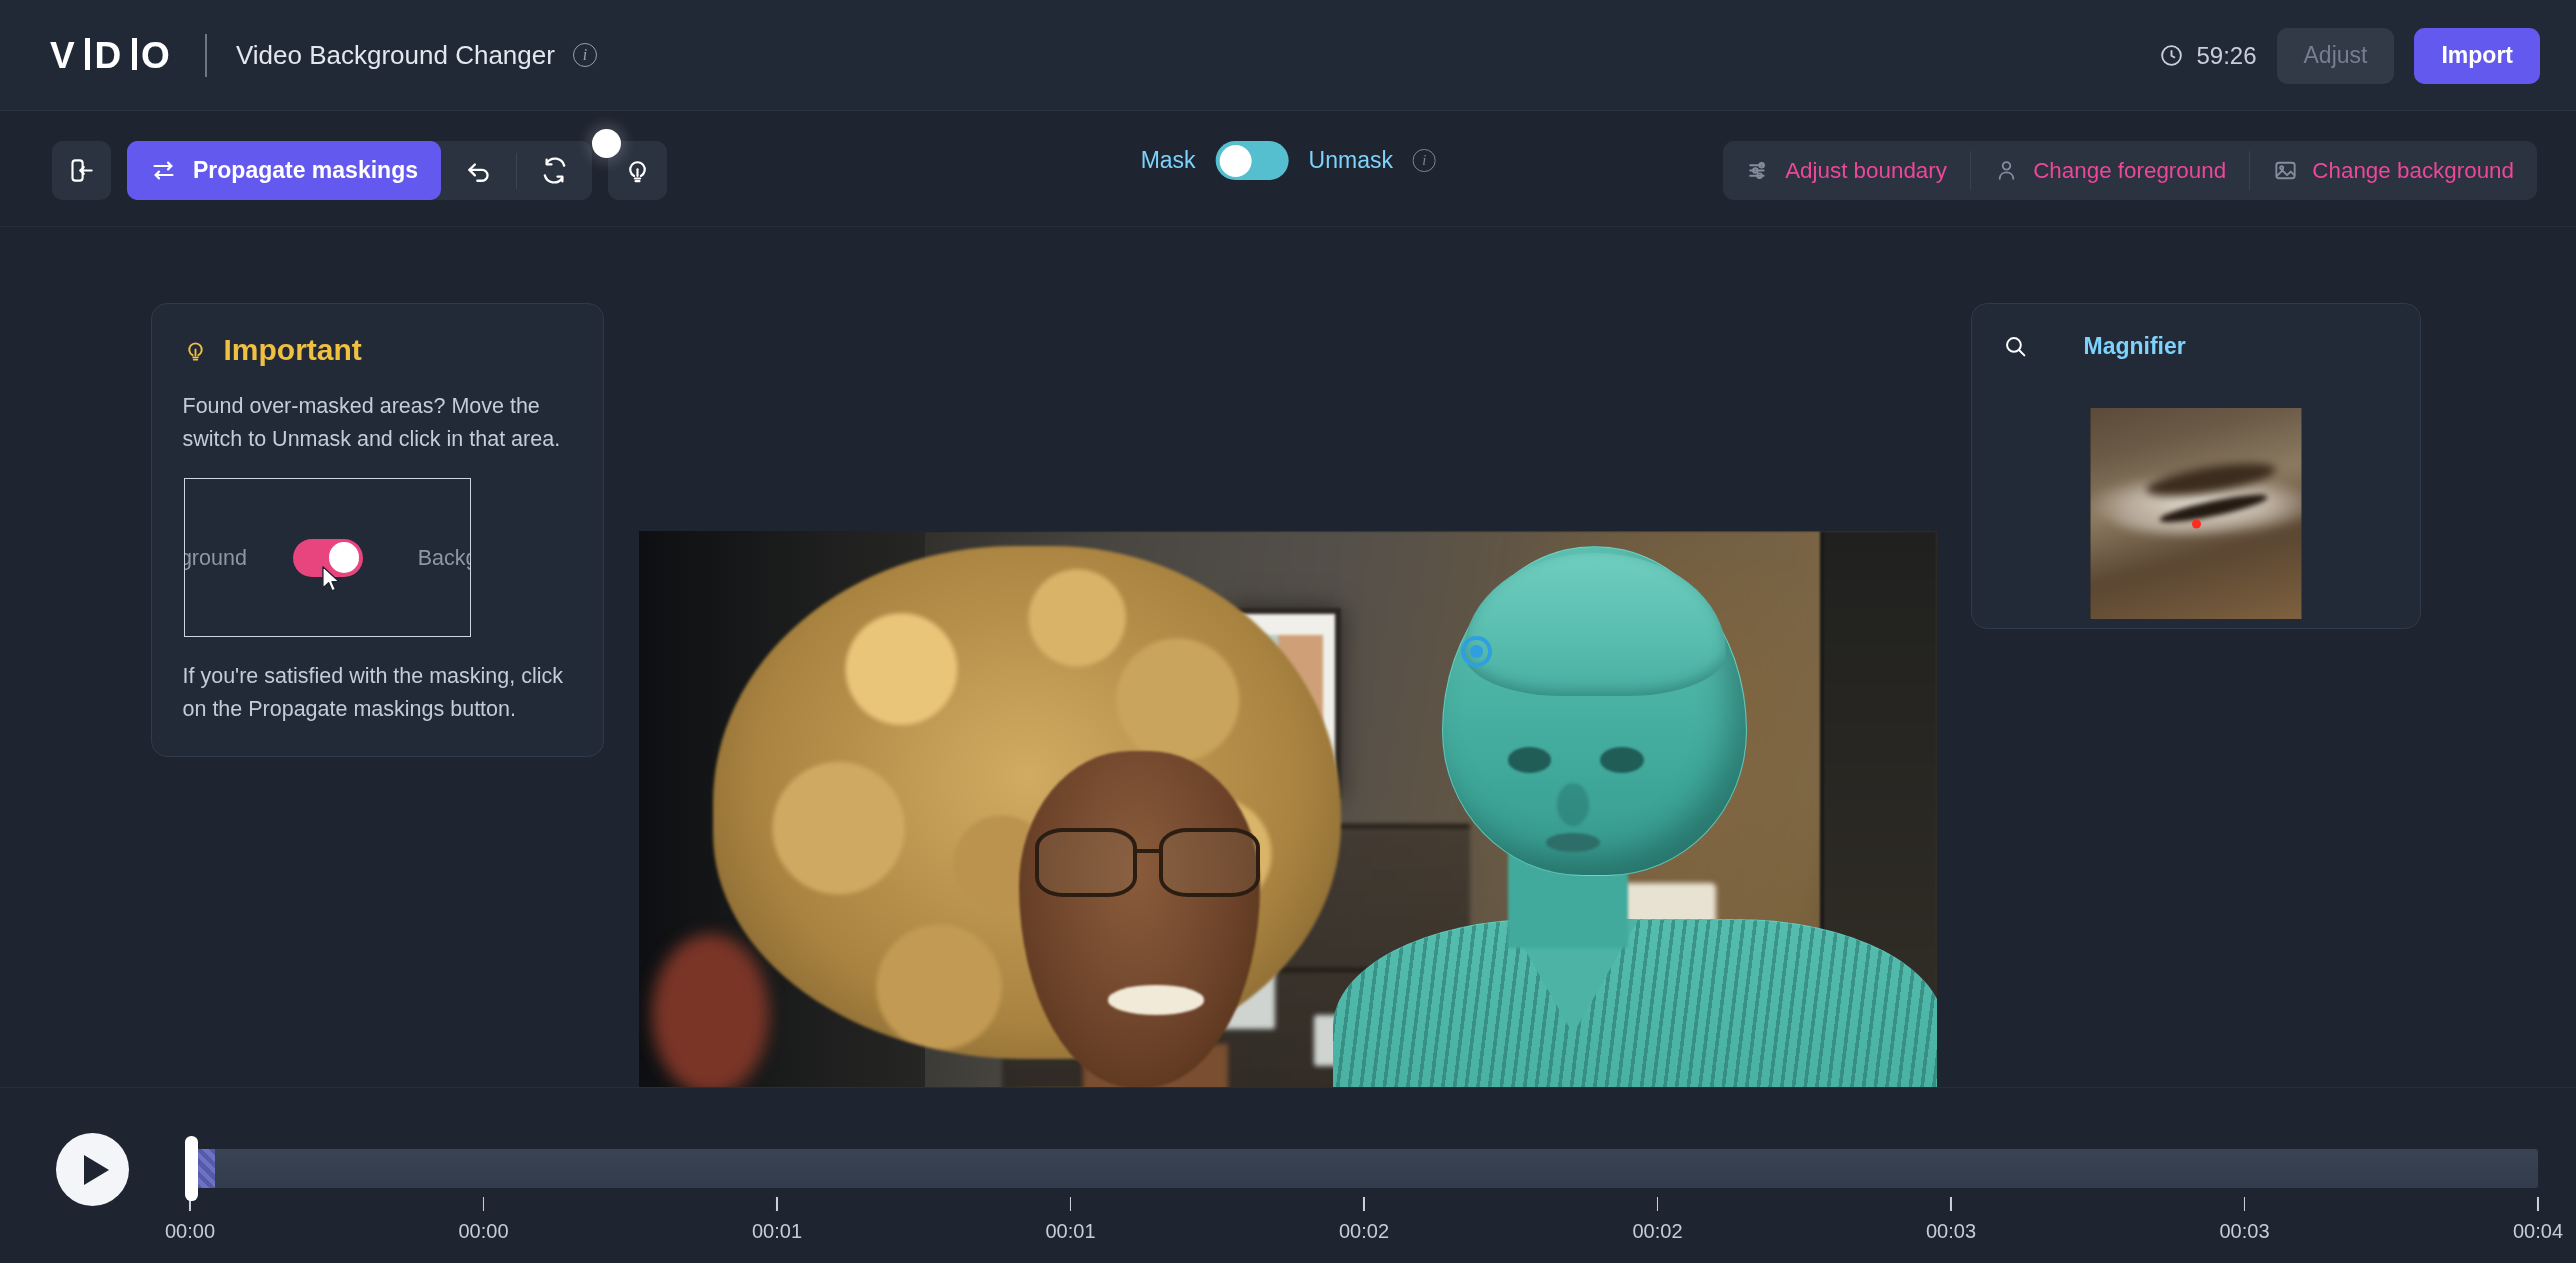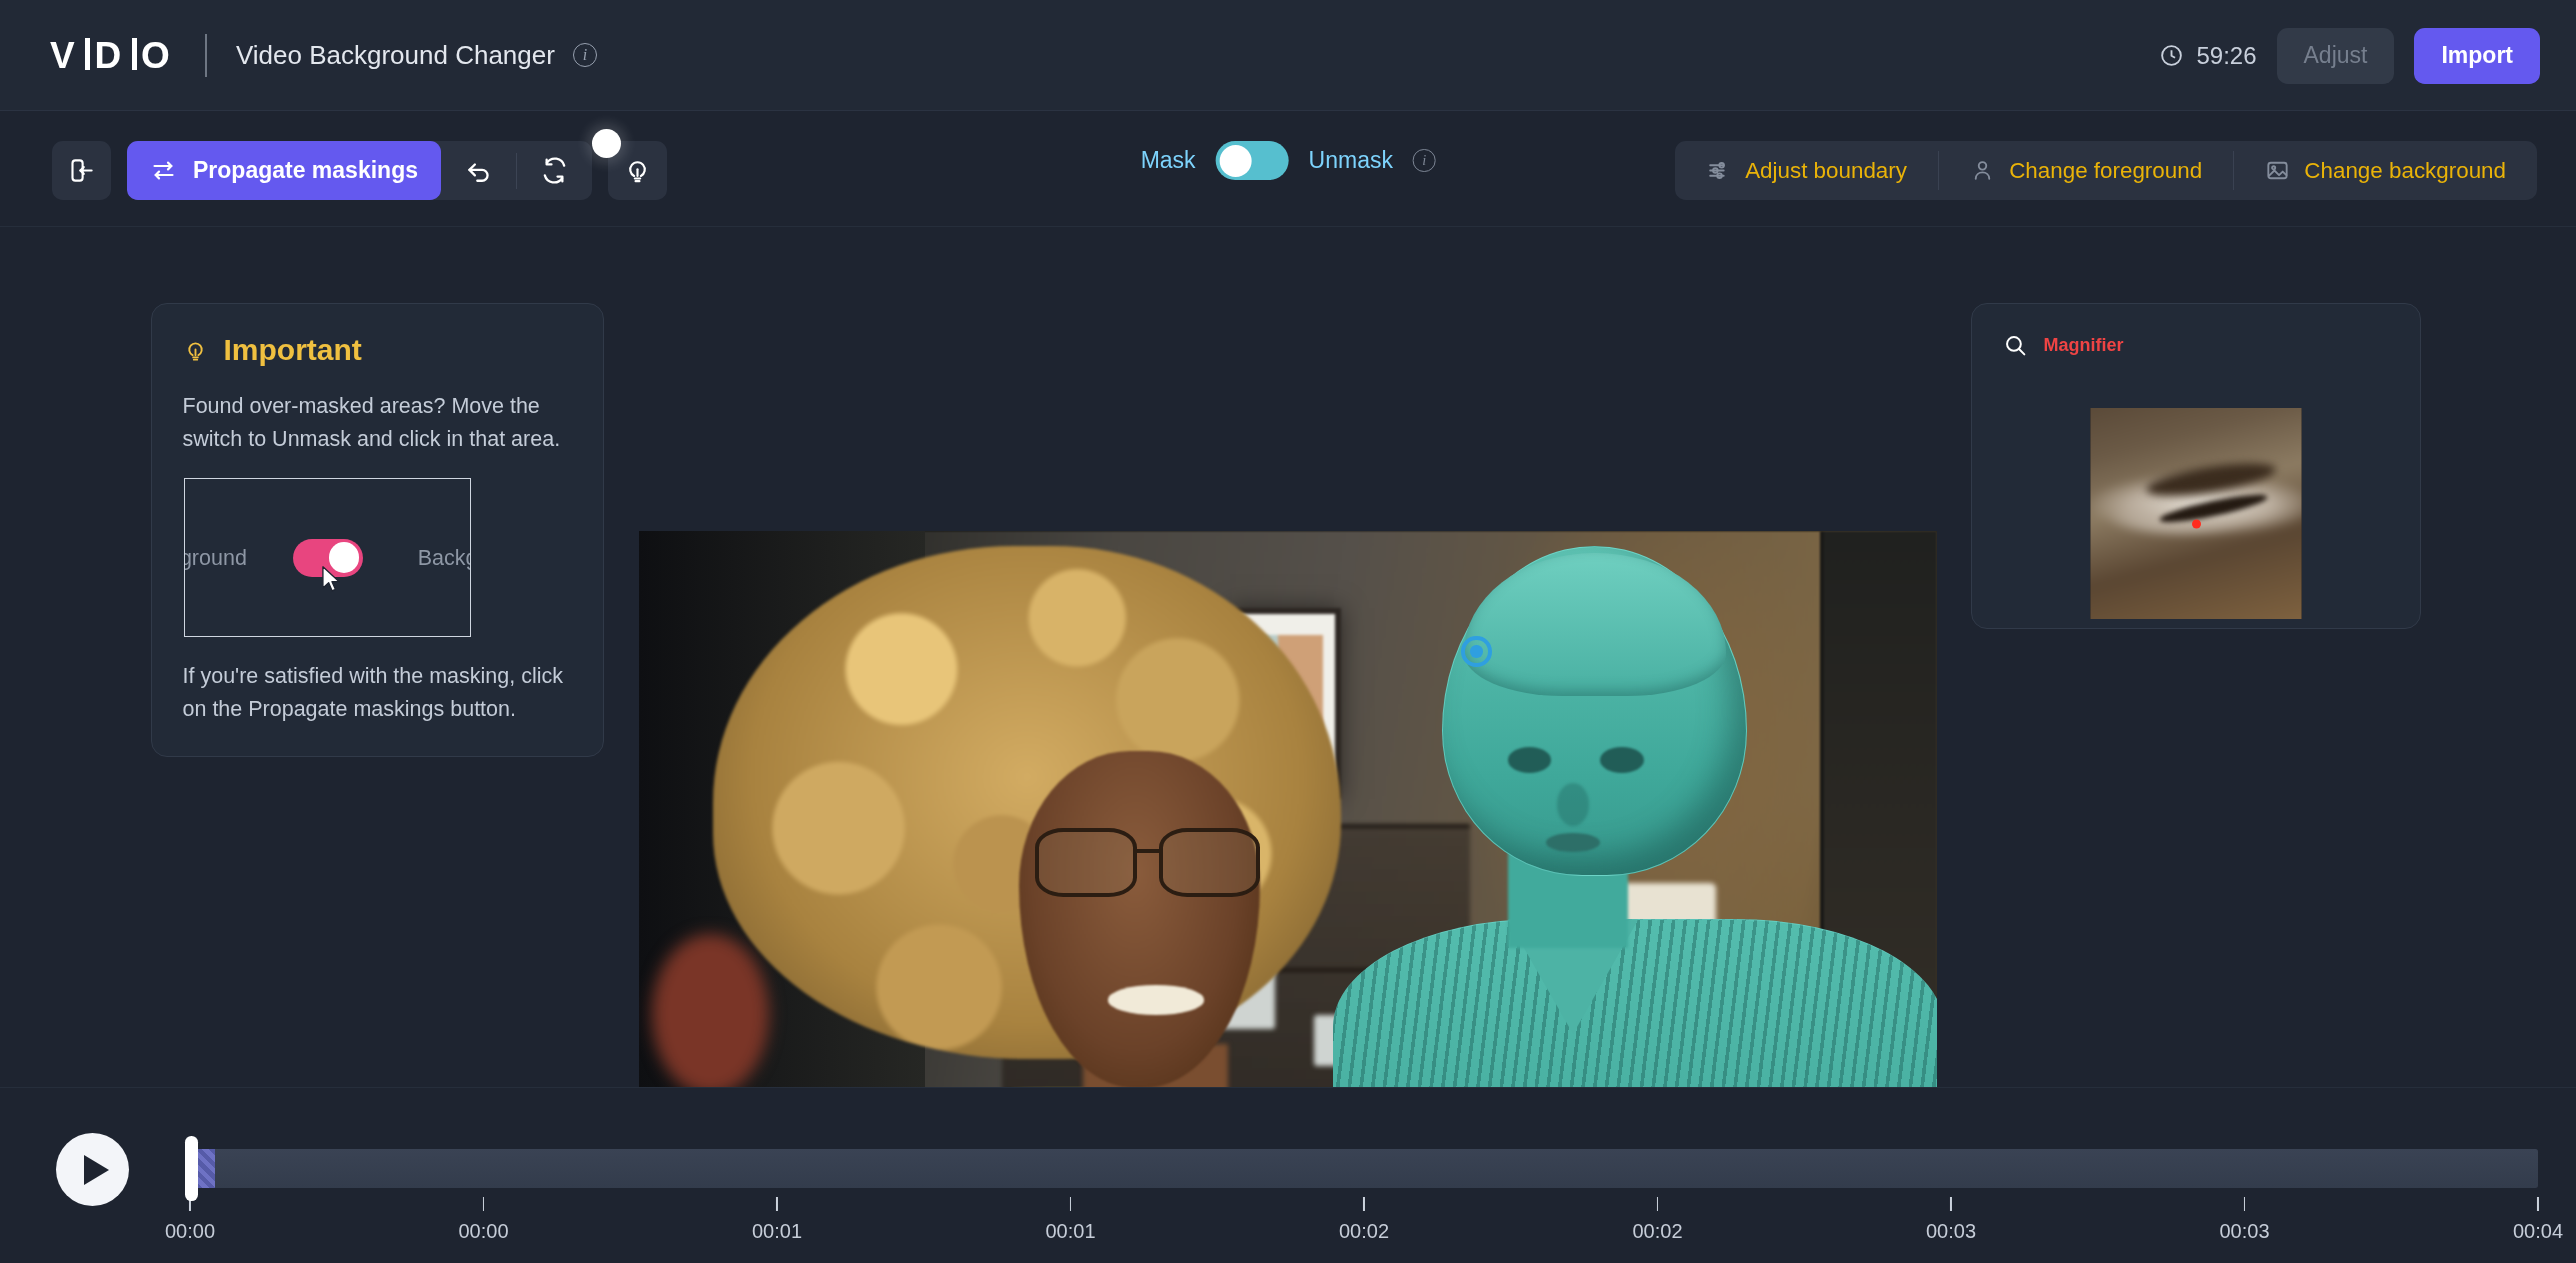--- a/index.html
+++ b/index.html
@@ -105,22 +105,22 @@
     color: #7e8796; font-size: 14.3px; font-style: italic;
     font-family: "Liberation Serif", serif;
   }
 
   .tb-right {
     position: absolute; right: 39px; top: 30px;
     display: flex; align-items: stretch; background: #2b3240;
     border-radius: 10.8px; height: 59px;
   }
   .tb-right-btn {
-    display: flex; align-items: center; gap: 14.3px; padding: 0 31px;
-    color: #eab308; font-size: 22.4px; cursor: pointer; background: transparent; border: none;
+    display: flex; align-items: center; gap: 14.3px; padding: 0 23px;
+    color: #ec4899; font-size: 22.4px; cursor: pointer; background: transparent; border: none;
     font-family: "Liberation Sans", sans-serif;
   }
   .vsep { width: 0.9px; background: #3a4252; align-self: center; height: 39px; }
 
   
   .stage { position: absolute; top: 228px; left: 0; width: 2576px; height: 860px; }
 
   
   .important-panel {
     position: absolute; left: 151px; top: 75px; width: 453px;
@@ -317,21 +317,21 @@
     content: ""; width: 12.5px; height: 12.5px; border-radius: 50%; background: #2f9fe0;
   }
 
   
   .magnifier-panel {
     position: absolute; left: 1971px; top: 75px; width: 450px; height: 326px;
     background: #222a37; border: 0.9px solid #313a49; border-radius: 16px;
     padding: 29px 30.5px;
   }
   .mag-head { display: flex; align-items: center; gap: 16px; }
-  .mag-title { color: #ef4444; font-size: 18px; font-weight: 700; }
+  .mag-title { color: #7dd3fc; font-size: 23px; font-weight: 700; margin-left: 40px; }
   .mag-view {
     position: absolute; left: 50%; transform: translateX(-50%); top: 104px;
     width: 211px; height: 211px; overflow: hidden;
     background: #2b211a;
   }
   .mag-img {
     position: absolute; inset: -20%;
     background:
       radial-gradient(ellipse 58% 16% at 52% 47%, #e6e0d6 0%, #b9ac9c 42%, transparent 68%),
       radial-gradient(ellipse 34% 9% at 44% 52%, #efeae2 0%, transparent 70%),

